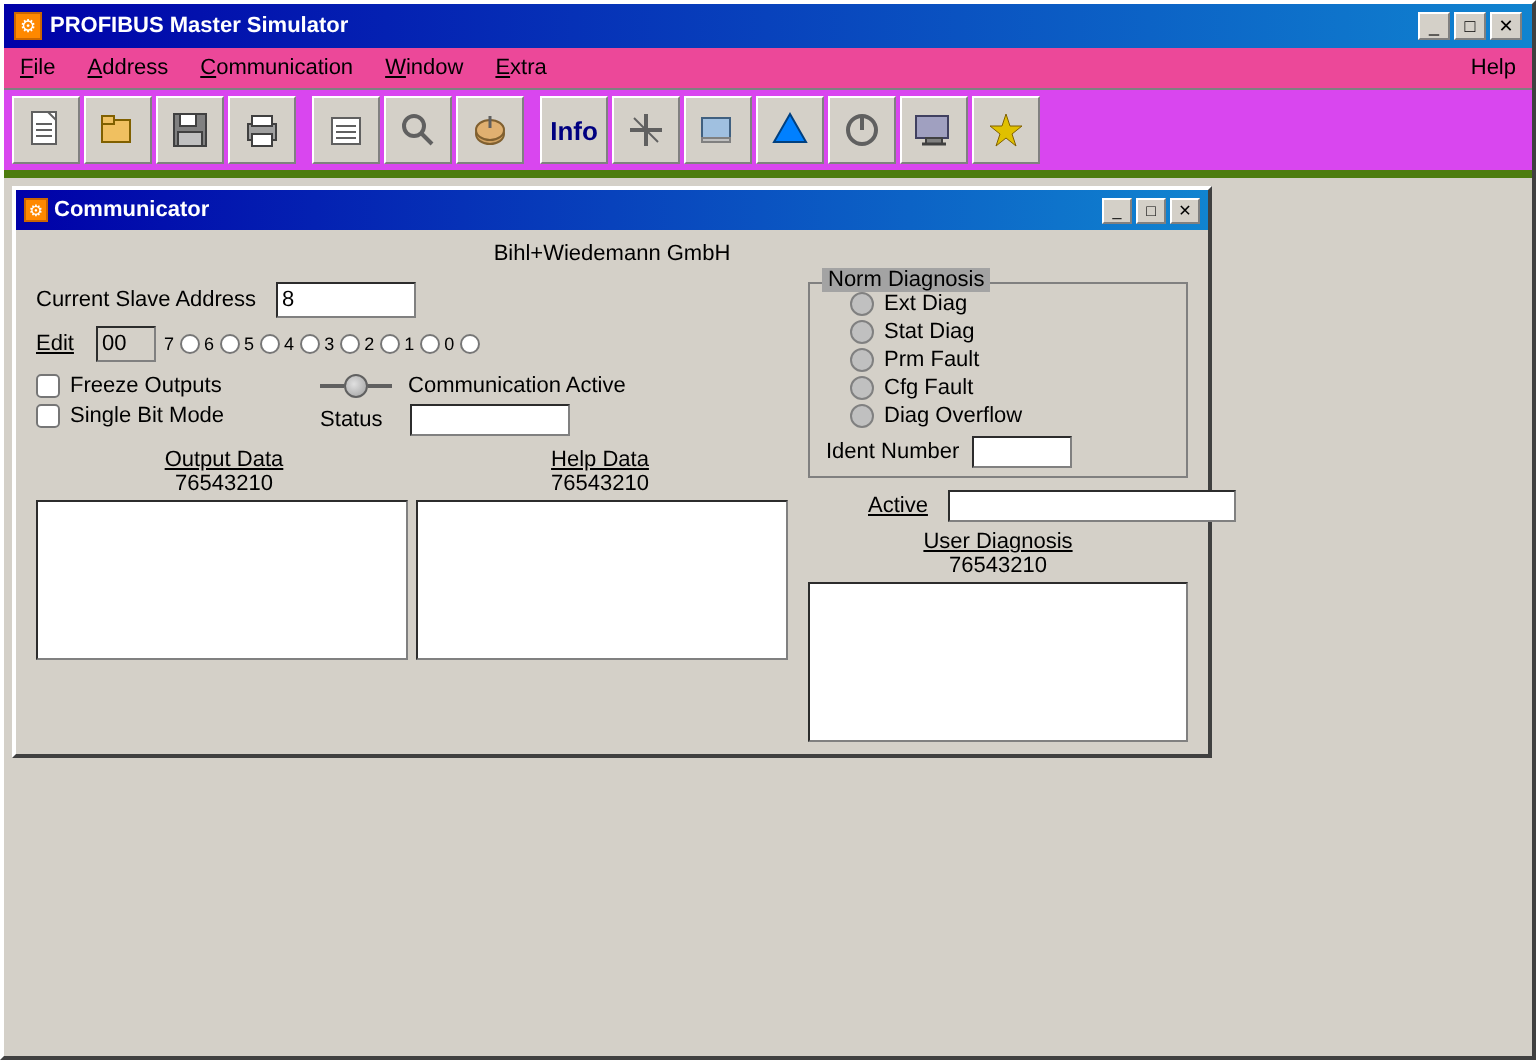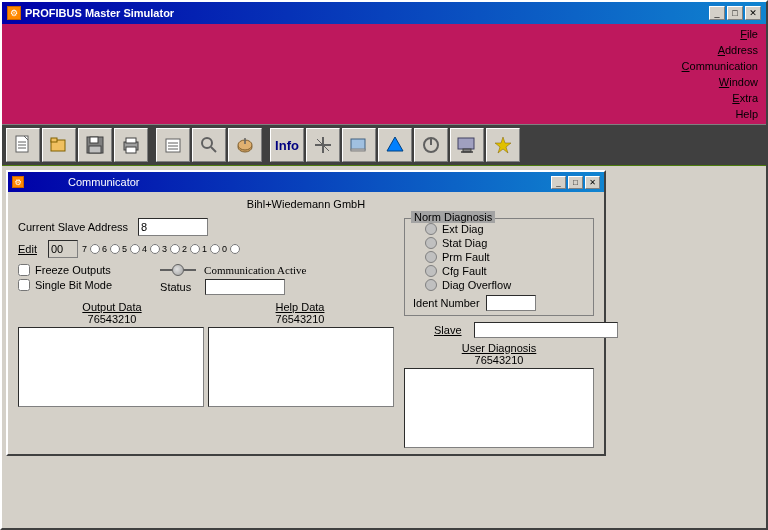--- a/index.html
+++ b/index.html
@@ -69,47 +69,46 @@
       align-items: center;
       justify-content: center;
       font-size: 9px;
       cursor: pointer;
       color: #000;
     }
     .title-btn.close-btn { background: #d4d0c8; }
 
     
     .menu-bar {
-      background: #be185d;
+      background: #ec4899;
       padding: 2px 0;
       display: flex;
-      align-items: flex-end;
+      align-items: flex-start;
       border-bottom: 1px solid #808080;
-      flex-direction: column;
     }
     .menu-item {
       padding: 2px 8px;
       cursor: pointer;
       font-size: 11px;
     }
     .menu-help {
       margin-left: auto;
       padding: 2px 8px;
       cursor: pointer;
       font-size: 11px;
     }
     .menu-item .underline { text-decoration: underline; }
 
     
     .toolbar {
-      background: #404040;
+      background: #d946ef;
       padding: 3px 4px;
       display: flex;
       gap: 2px;
-      border-bottom: 1px solid #4d7c0f;
+      border-bottom: 4px solid #4d7c0f;
     }
     .toolbar-btn {
       width: 34px;
       height: 34px;
       background: #d4d0c8;
       border: 1px solid #ffffff;
       border-right-color: #808080;
       border-bottom-color: #808080;
       display: flex;
       align-items: center;
@@ -159,22 +158,21 @@
       background: #ff8800;
       border: 1px solid #cc6600;
       font-size: 8px;
       display: flex;
       align-items: center;
       justify-content: center;
       color: white;
     }
     .comm-title-text {
       font-size: 11px;
-      font-weight: normal;
-      margin-left: 41px;
+      font-weight: bold;
     }
     .comm-title-buttons {
       display: flex;
       gap: 2px;
     }
     .comm-title-btn {
       width: 15px;
       height: 13px;
       background: #d4d0c8;
       border: 1px solid #808080;
@@ -277,21 +275,20 @@
     .checkbox-row input[type=checkbox] {
       margin-right: 5px;
       width: 12px;
       height: 12px;
     }
     .comm-active-row {
       display: flex;
       align-items: flex-end;
       margin-bottom: 3px;
       font-size: 11px;
-      font-family: Liberation Serif, serif;
     }
     .status-row {
       display: flex;
       align-items: center;
       font-size: 11px;
     }
     .status-label {
       min-width: 45px;
     }
     .status-input {
@@ -680,21 +677,21 @@
                 <div class="diag-indicator"></div>
                 <span>Diag Overflow</span>
               </div>
               <div class="ident-row">
                 <span class="ident-label">Ident Number</span>
                 <input class="ident-input" type="text" style="">
               </div>
             </div>
 
             <div style="display:flex; align-items:center; margin-bottom:4px;">
-              <span class="config-label" style="min-width:40px; text-decoration:underline;">Slave</span>
+              <span class="config-label" style="min-width:40px; text-decoration:underline;">Active</span>
               <input class="config-input" type="text" style="">
             </div>
 
             <div>
               <div style="text-align:center;">
                 <div class="data-col-label">User Diagnosis</div>
                 <div class="data-col-value">76543210</div>
               </div>
               <div class="data-box" style="width:100%; margin-top:2px;"></div>
             </div>

